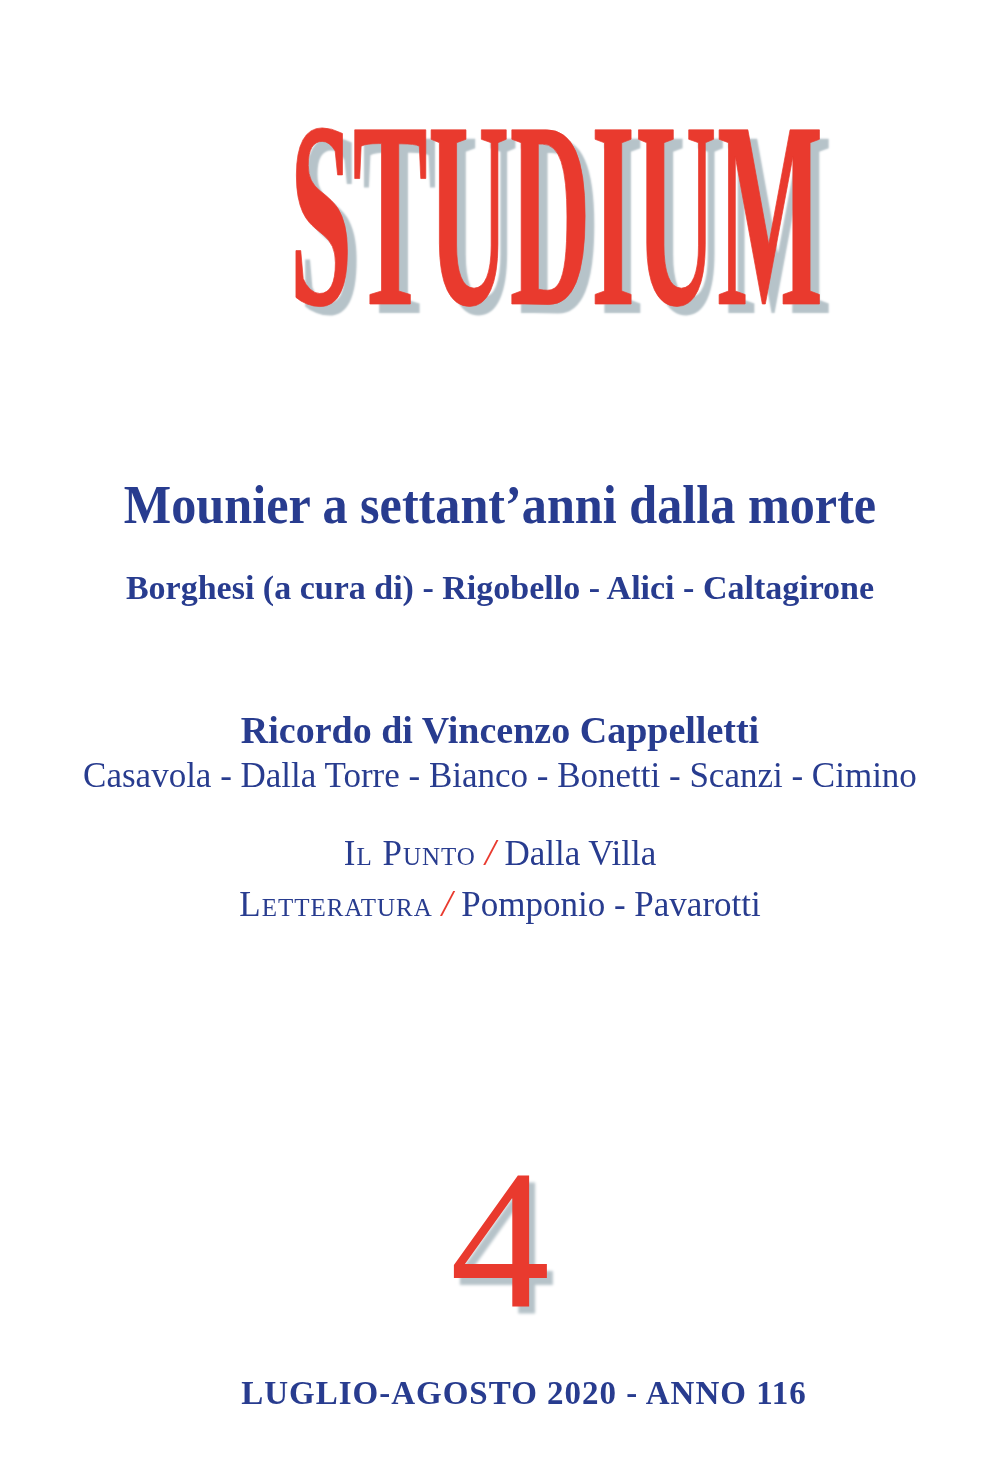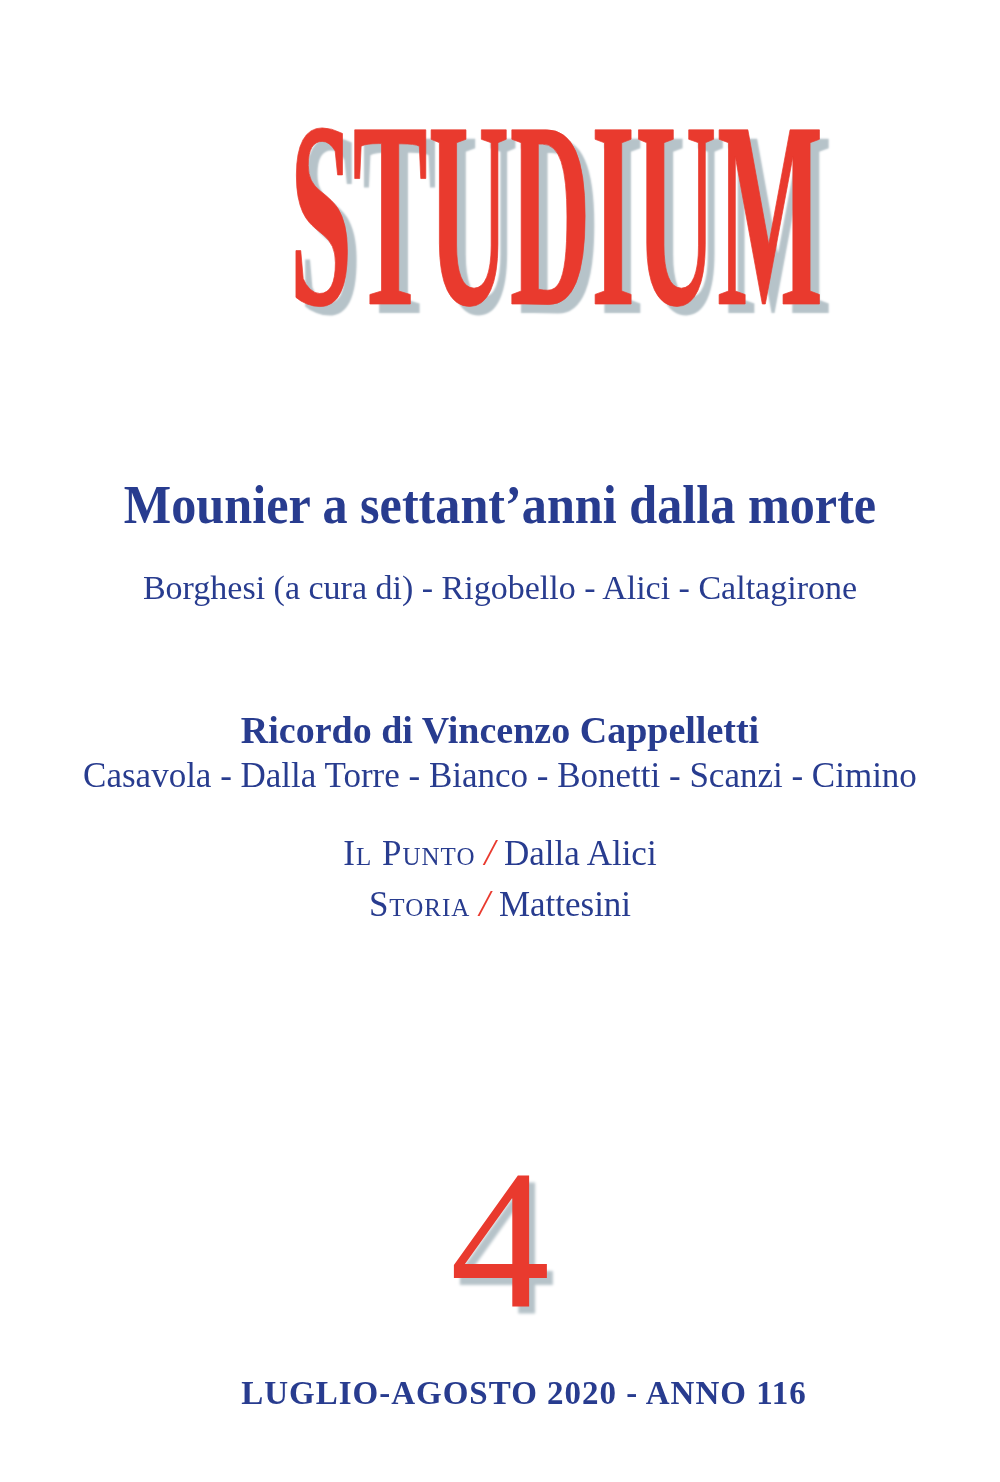--- a/index.html
+++ b/index.html
@@ -44,20 +44,21 @@
     line-height:1.2;
     color:var(--brand-blue,#283c8f);
     transform:scaleX(0.93);
     transform-origin:50% 50%;
   }
   .feature-authors{
     top:568px;
     font-size:34px;
     line-height:1.2;
     color:var(--brand-blue,#283c8f);
+    font-weight:bold;
   }
   .memorial-title{
     top:708px;
     font-size:38px;
     font-weight:bold;
     line-height:1.2;
     color:var(--brand-blue,#283c8f);
   }
   .memorial-authors{
     top:755px;
@@ -112,27 +113,27 @@
 
   <div class="centered feature-authors">Borghesi (a cura di) - Rigobello - Alici - Caltagirone</div>
 
   <div class="centered memorial-authors">Casavola - Dalla Torre - Bianco - Bonetti - Scanzi - Cimino</div>
 
   <div class="centered memorial-title">Ricordo di Vincenzo Cappelletti</div>
 
   <div class="centered toc">
 
     <div class="toc-line">
-      <span class="toc-label">Il Punto</span><span class="toc-separator">/</span><span class="toc-authors">Dalla Alici</span>
+      <span class="toc-label">Il Punto</span><span class="toc-separator">/</span><span class="toc-authors">Dalla Villa</span>
     </div>
 
+    <div class="toc-line">
+      <span class="toc-label">Letteratura</span><span class="toc-separator">/</span><span class="toc-authors">Pomponio - Pavarotti</span>
+    </div>
 
-    <div class="toc-line">
-      <span class="toc-label">Storia</span><span class="toc-separator">/</span><span class="toc-authors">Mattesini</span>
-    </div>
 
 
 
   </div>
 
   <div class="centered issue-number">4</div>
 
   <div class="centered date-line">LUGLIO-AGOSTO 2020 - ANNO 116</div>
 
 </div>

